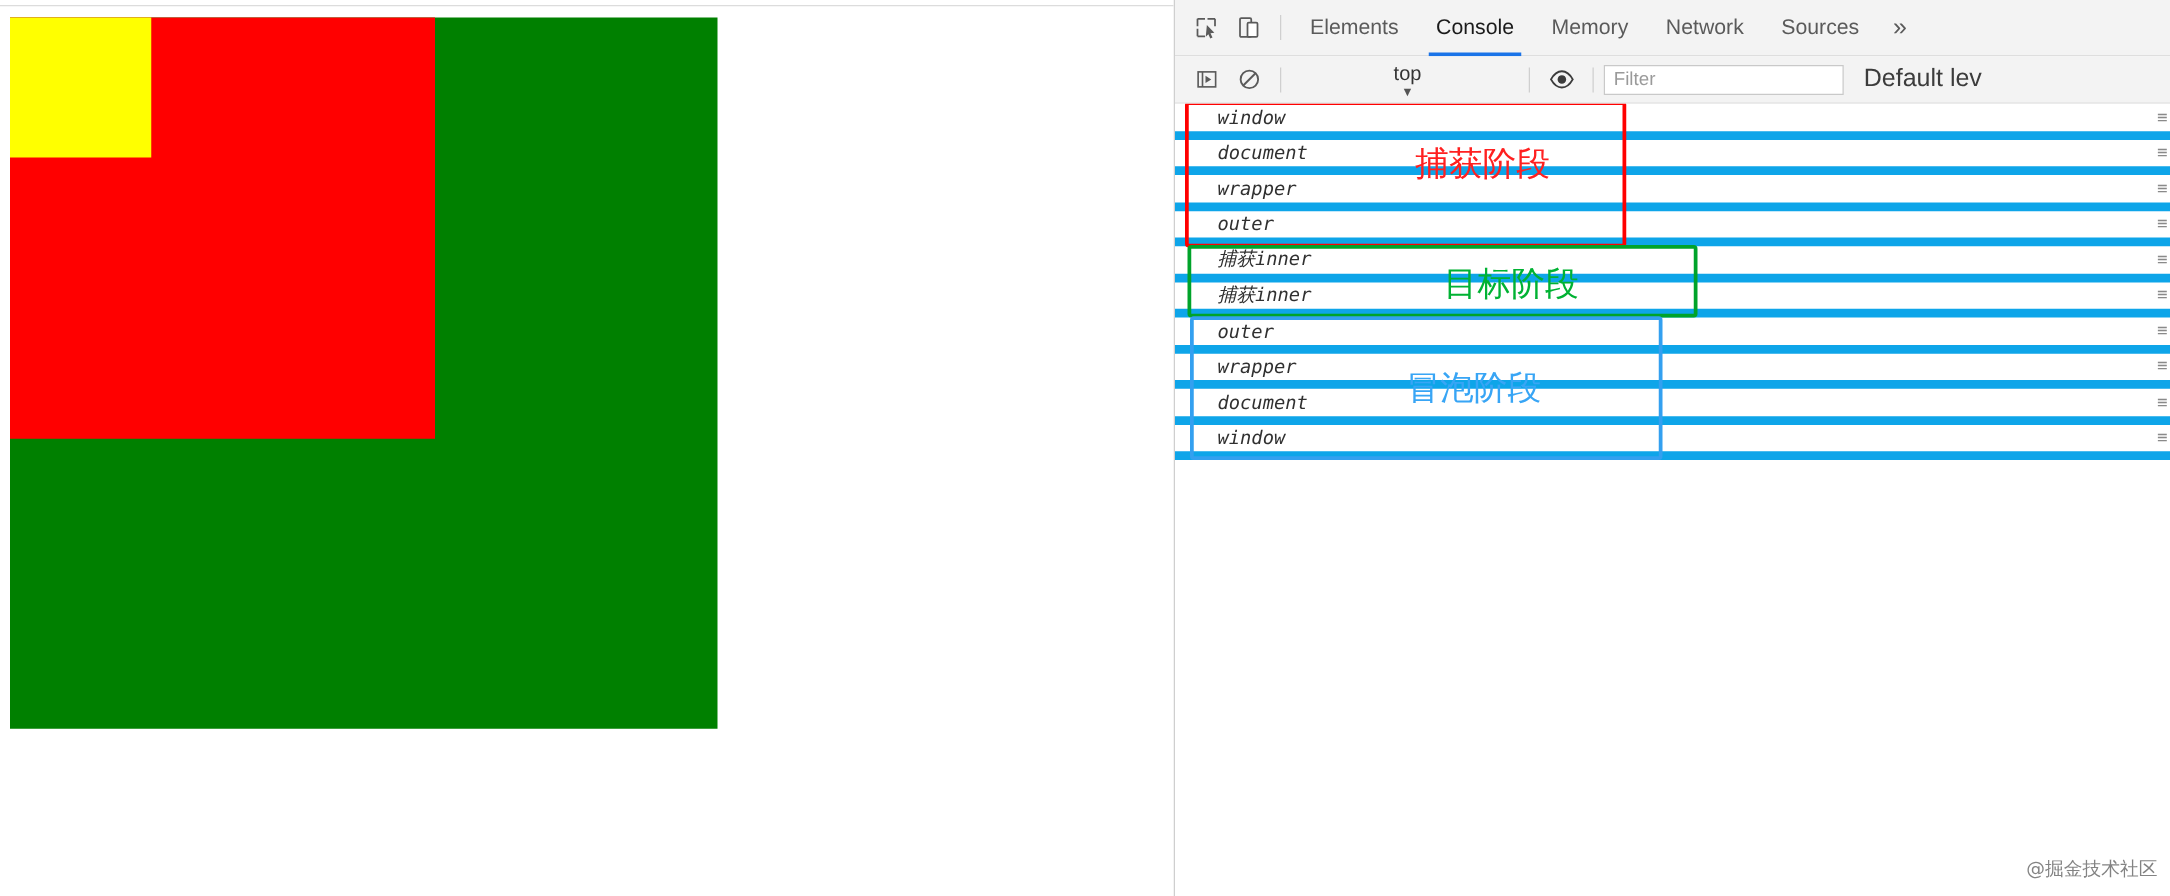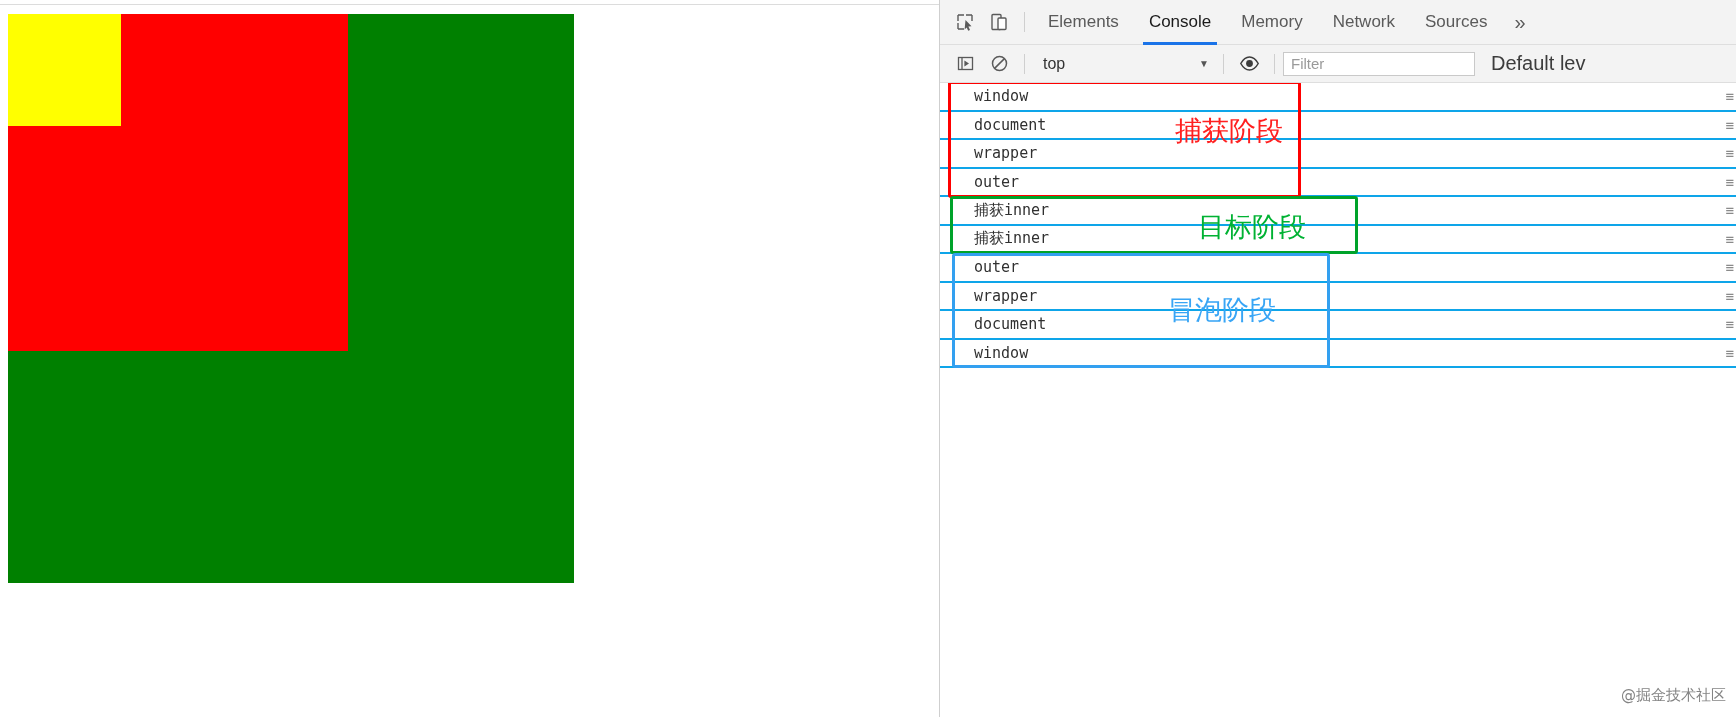--- a/index.html
+++ b/index.html
@@ -119,20 +119,21 @@
     padding-left: 8px;
   }
   #context-select {
     display: flex; align-items: center;
     width: 182px; height: 26px;
     padding: 0 6px 0 10px;
     font-size: 16px;
     color: #333;
     cursor: pointer;
     justify-content: space-between;
+    flex-direction: column;
   }
   #context-select .caret { font-size: 10px; color: #555; }
   #filter-input {
     width: 192px; height: 24px;
     border: 1px solid #c9c9c9;
     background: #ffffff;
     font-size: 15px;
     color: #ec4899;
     padding: 0 7px;
     outline: none;
@@ -150,23 +151,24 @@
   
   #console-body {
     position: relative;
     height: 634px;
     background: #ffffff;
     overflow: hidden;
   }
   .msg-row {
     position: relative;
     height: 28.5px;
-    border-bottom: 2px solid #0ea5e9;
+    border-bottom: 7px solid #0ea5e9;
     display: flex;
     align-items: center;
+    font-style: italic;
   }
   .msg-text {
     margin-left: 34px;
     font-family: "DejaVu Sans Mono", monospace;
     font-size: 15px;
     color: #303030;
     white-space: pre;
     letter-spacing: 0px;
   }
   .msg-src {
@@ -192,21 +194,20 @@
     border-width: 3px;
     border-radius: 3px;
     pointer-events: none;
   }
   .anno-label {
     position: absolute;
     font-family: "DejaVu Sans", sans-serif;
     font-size: 27px;
     font-weight: 400;
     white-space: nowrap;
-    margin-left: 43px;
   }
   #anno-capture { border-color: #ff0000; }
   #anno-target  { border-color: #00a32a; }
   #anno-bubble  { border-color: #33a0f0; }
   #label-capture { color: #ff2020; }
   #label-target  { color: #00b233; }
   #label-bubble  { color: #38a5f5; }
 
   
   #watermark {

